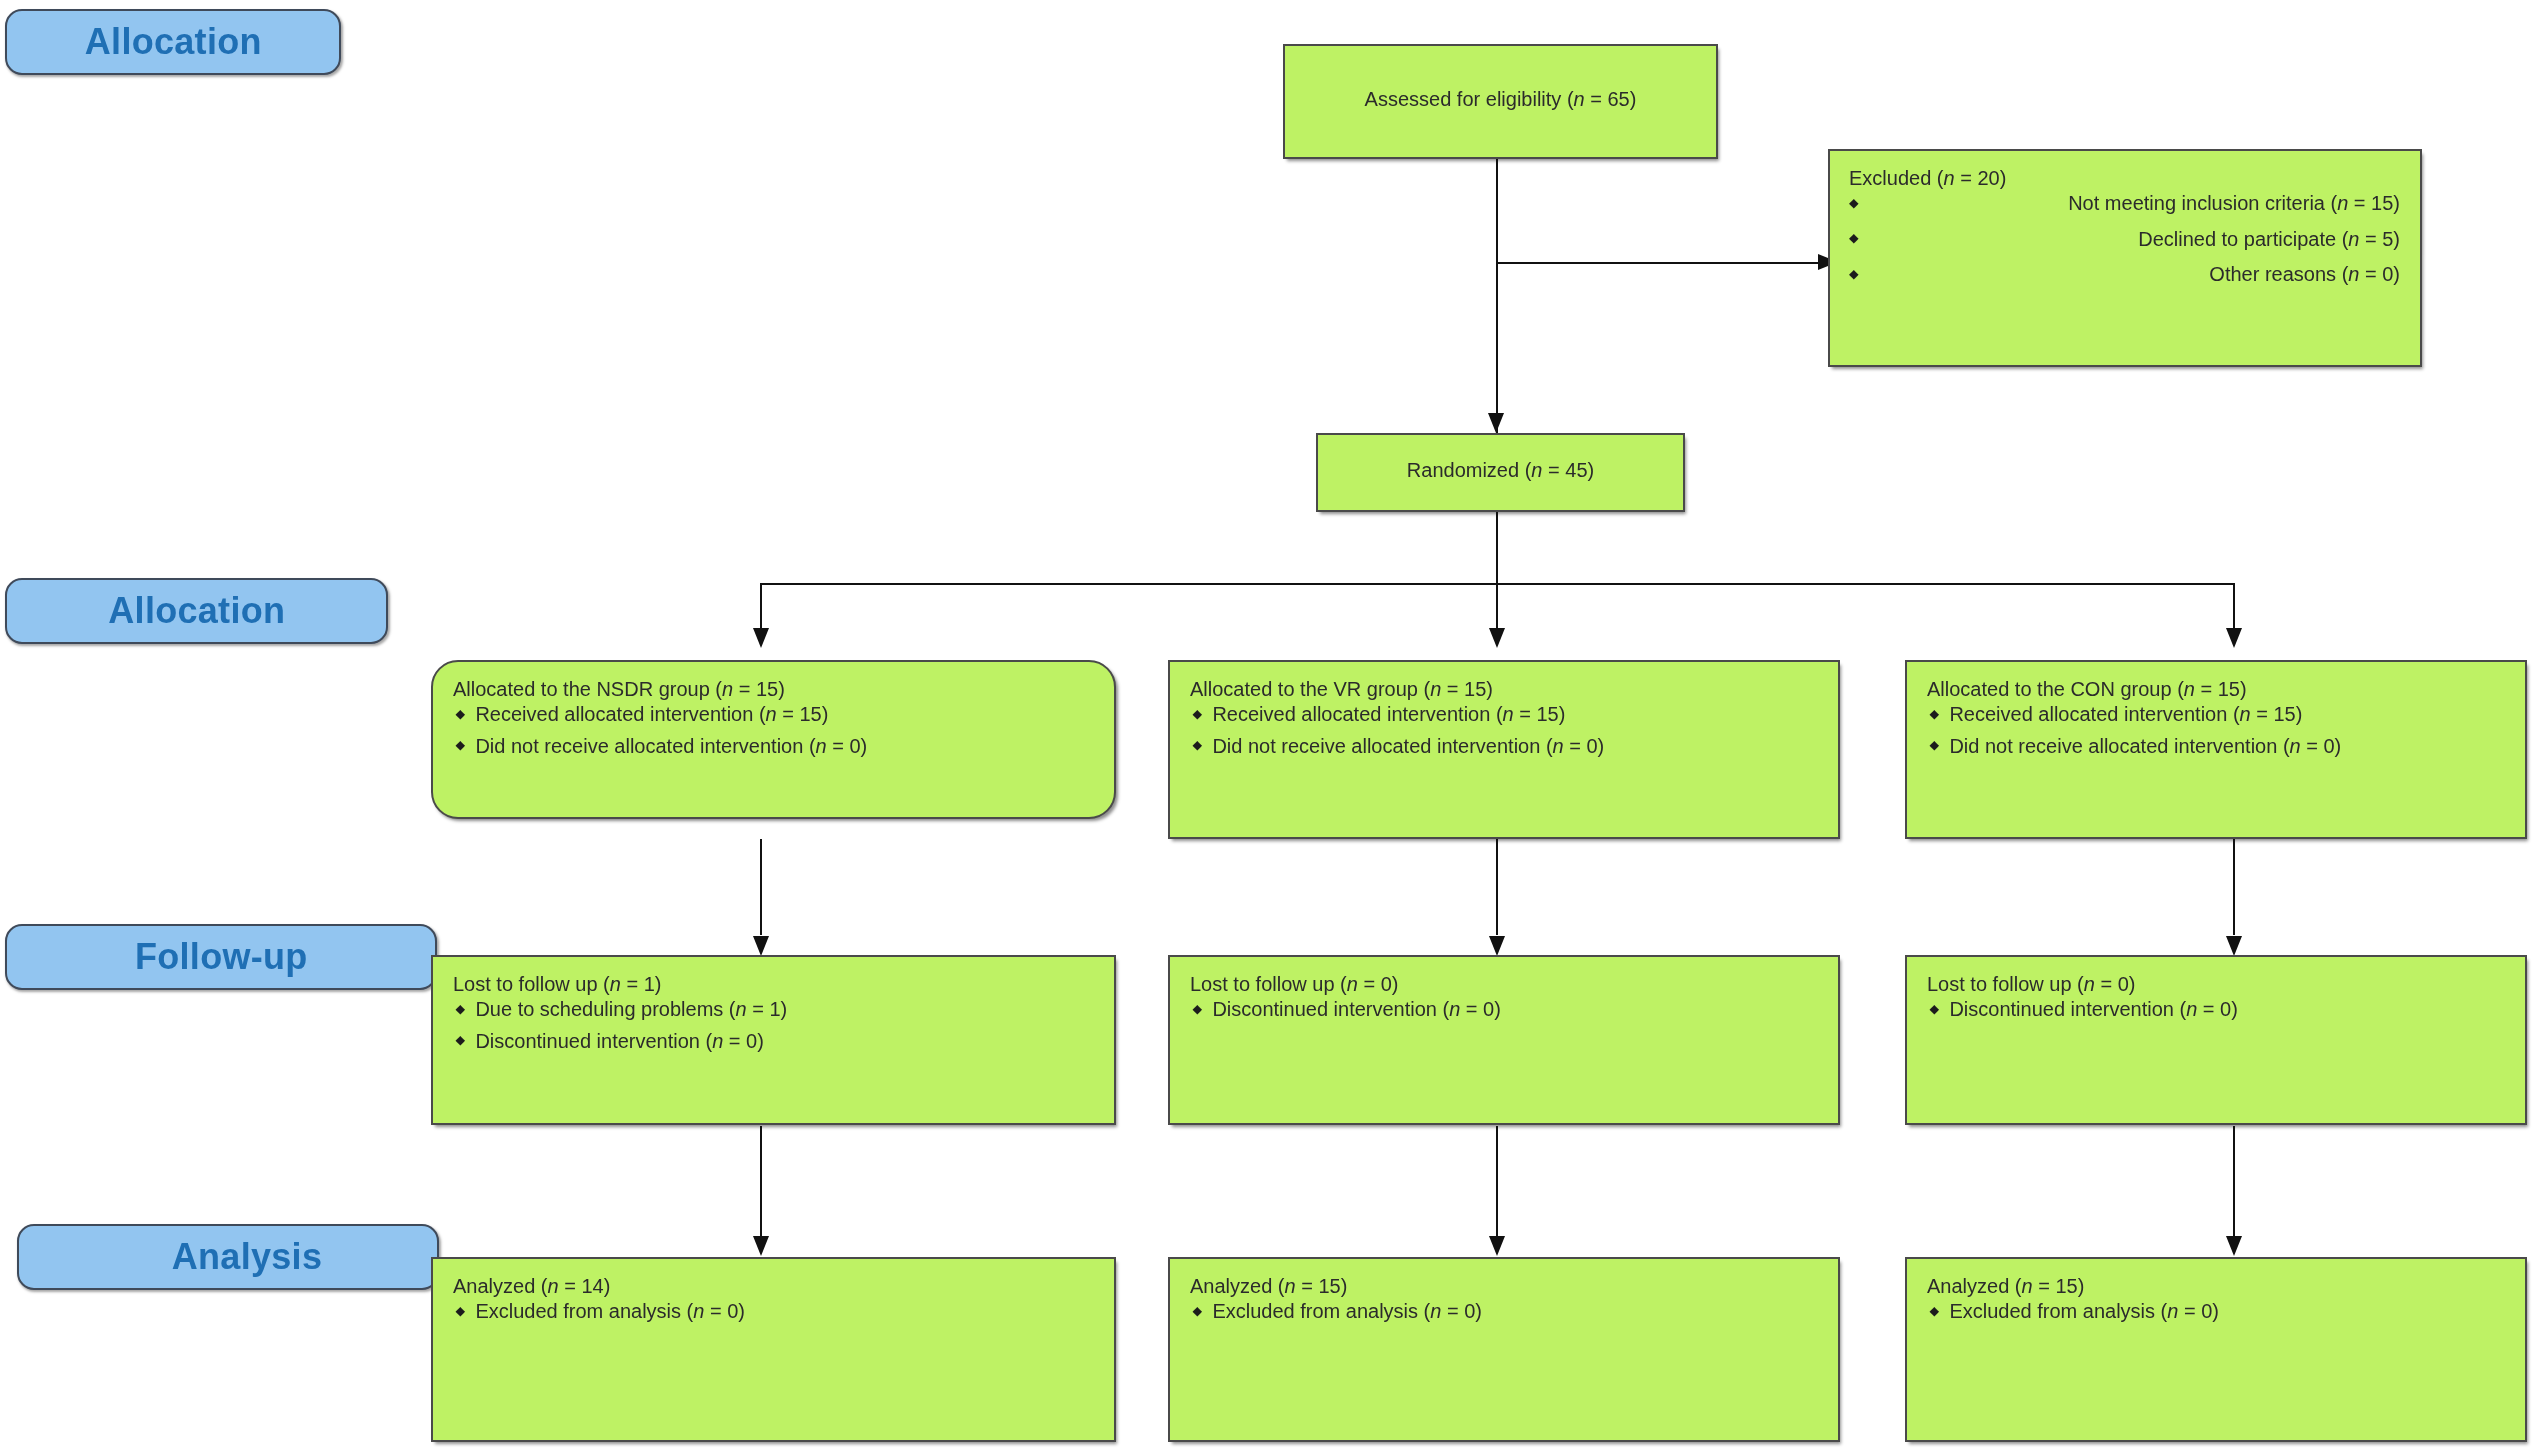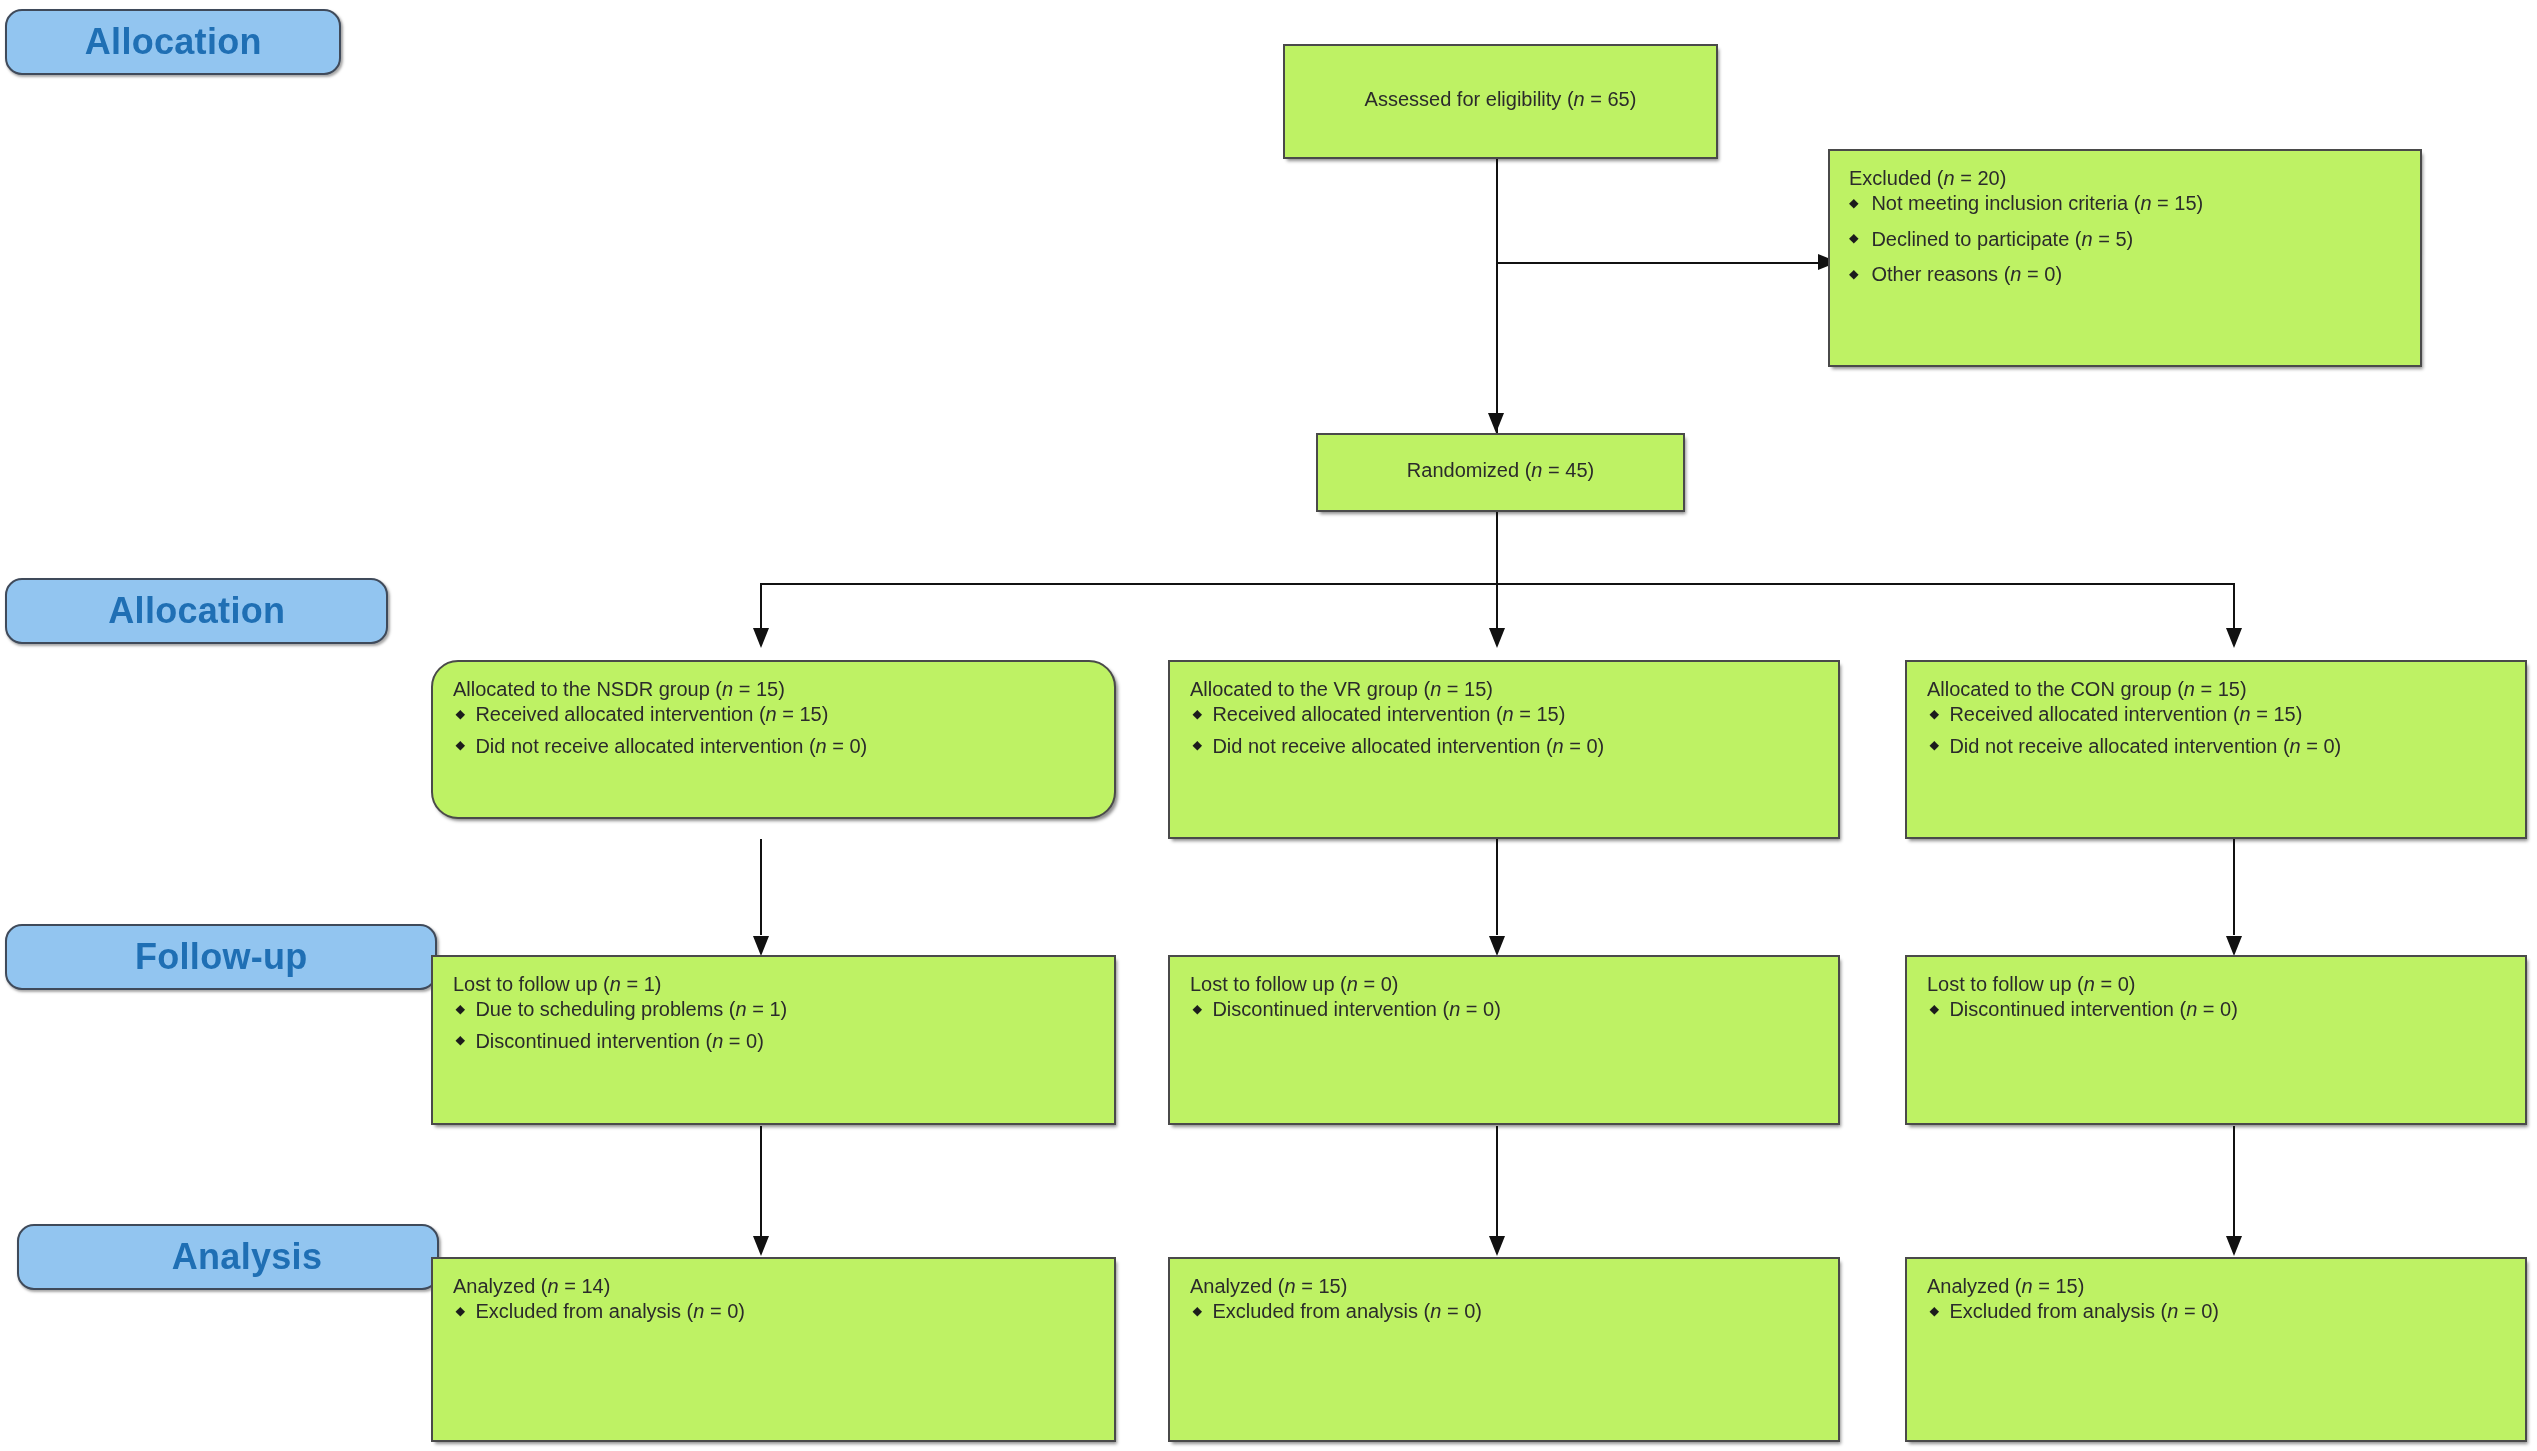--- a/index.html
+++ b/index.html
@@ -69,21 +69,21 @@
   }
   .node ul li:before {
     content: "\25C6";
     position: absolute;
     left: 2.6px;
     top: 0.7px;
     font-size: 12.5px;
     line-height: 1.5;
     color: #1c1c1c;
   }
-  .node ul.wide-gap li { margin-bottom: 14.5px; }
+  .node ul.wide-gap li { margin-bottom: 14.5px; text-align: right; }
   .node ul.wide-gap li:before { left: 0px; }
   em.nvar { font-style: italic; }
 
   
   .vline, .hline {
     position: absolute;
     background: #111111;
   }
   .vline { width: 2px; }
   .hline { height: 2px; }

